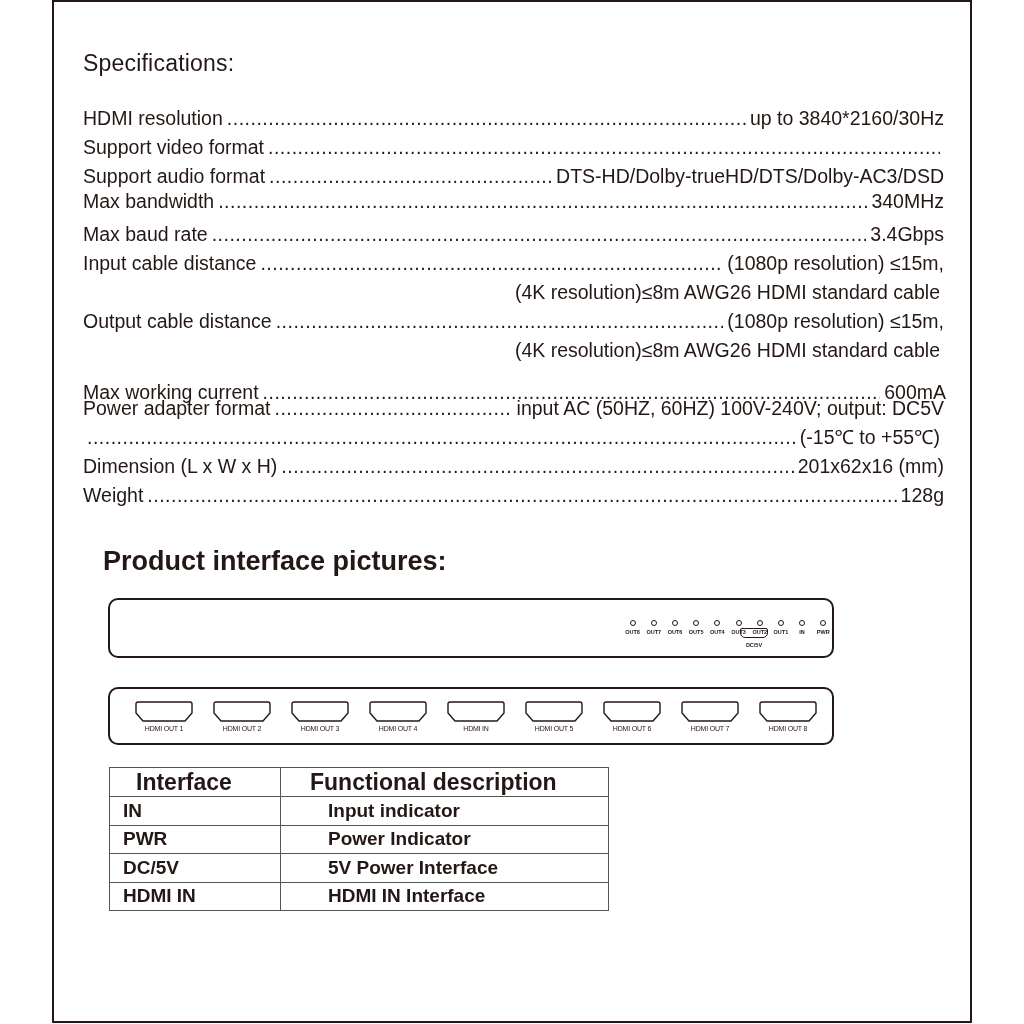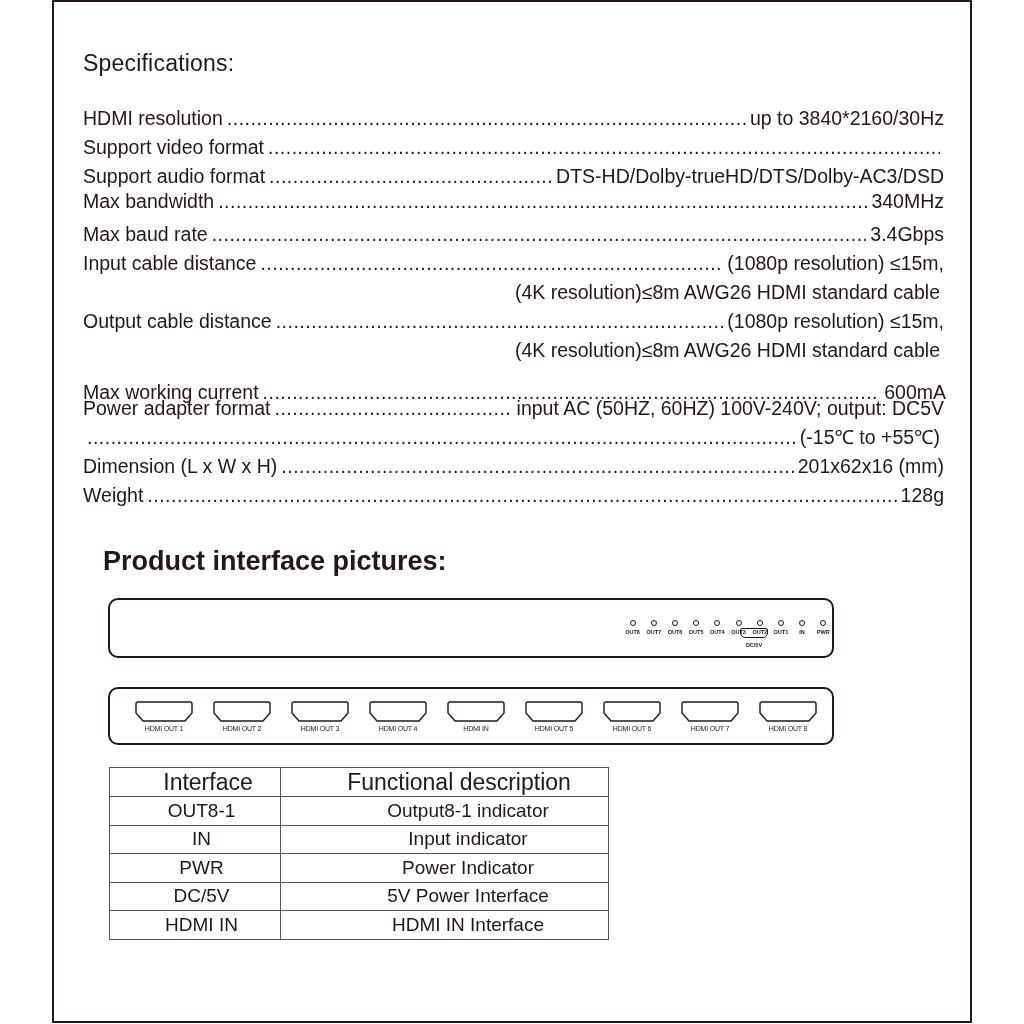--- a/index.html
+++ b/index.html
@@ -21,21 +21,21 @@
   .led .dot { width:4px; height:4px; border:1px solid #231815; border-radius:50%; }
   .led .ltxt { font-size:5.5px; font-weight:bold; margin-top:3px; letter-spacing:0; }
   .dcport { position:absolute; left:630px; top:28px; display:flex; flex-direction:column; align-items:center; }
   .dcport .shape { width:26px; height:8px; border:1.5px solid #231815; border-radius:2px 2px 5px 5px; }
   .dcport .ltxt { font-size:5.5px; font-weight:bold; margin-top:4px; }
   .hdmis { position:absolute; left:15px; top:12px; display:flex; }
   .hdmi { width:78px; display:flex; flex-direction:column; align-items:center; }
   .hdmi svg { display:block; }
   .hdmi .ltxt { font-size:7px; margin-top:2px; letter-spacing:-0.2px; }
   table.iface { position:absolute; left:109px; top:767px; border-collapse:collapse; font-size:19px; }
-  table.iface td, table.iface th { border:1.5px solid #555; padding:0 0 0 13px; height:27.5px; text-align:center; font-weight:normal; }
+  table.iface td, table.iface th { border:1.5px solid #555; padding:0 0 0 13px; height:27.5px; text-align:left; font-weight:bold; }
   table.iface th { font-size:23px; height:28px; }
   table.iface th.c1 { padding-left:26px; }
   table.iface .c1 { width:144px; }
   table.iface .c2 { width:280px; padding-left:47px; }
   table.iface th.c2 { padding-left:29px; }
 </style>
 </head>
 <body>
 
 <div class="frame"></div>
@@ -213,24 +213,20 @@
   </div>
 </div>
 
 <table class="iface">
   <tbody>
       <tr>
     <th class="c1">Interface</th>
     <th class="c2">Functional description</th>
   </tr>
   <tr>
-    <td class="c1">OUT8-1</td>
-    <td class="c2">Output8-1 indicator</td>
-  </tr>
-  <tr>
     <td class="c1">IN</td>
     <td class="c2">Input indicator</td>
   </tr>
   <tr>
     <td class="c1">PWR</td>
     <td class="c2">Power Indicator</td>
   </tr>
   <tr>
     <td class="c1">DC/5V</td>
     <td class="c2">5V Power Interface</td>

